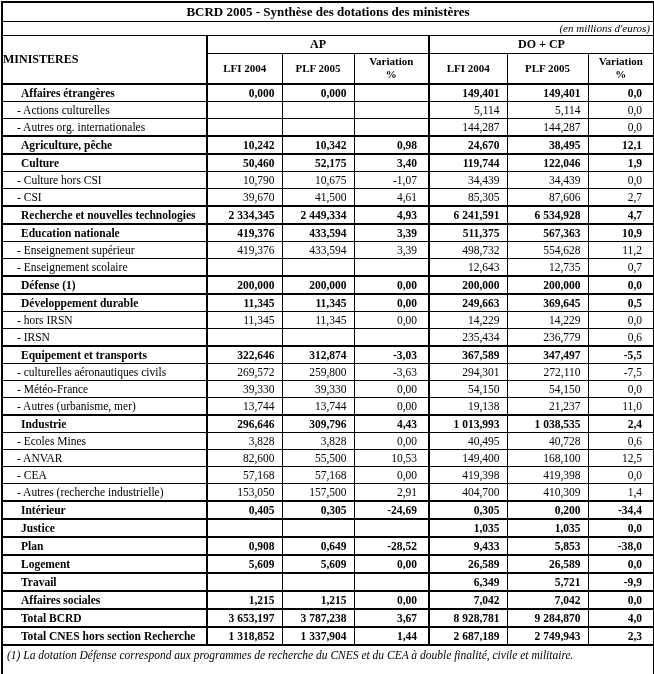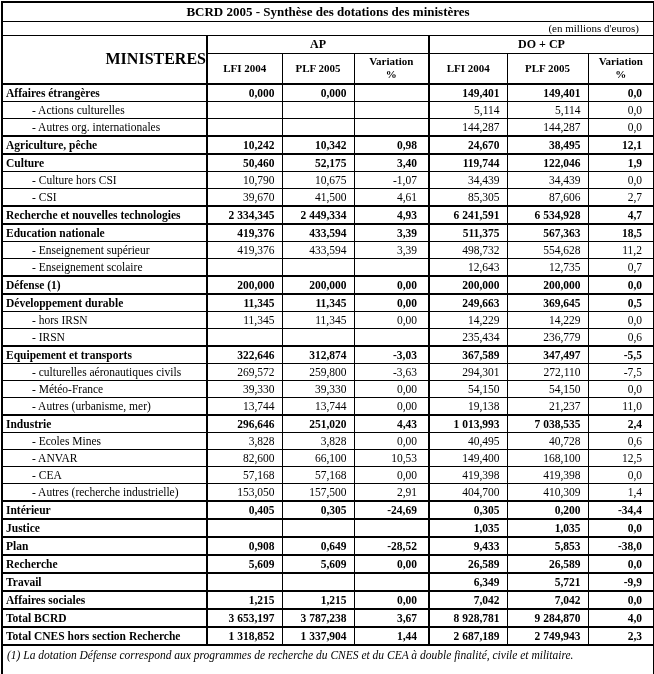--- a/index.html
+++ b/index.html
@@ -28,27 +28,28 @@
     height: 18px;
     line-height: 18px;
     font-size: 13px;
     font-weight: bold;
     text-align: center;
   }
   .unit-cell {
     height: 13px;
     line-height: 13px;
     font-size: 11px;
+    font-style: italic;
     text-align: right;
-    padding-right: 14px;
+    padding-right: 3px;
   }
   .min-head {
-    font-size: 16px;
+    font-size: 12px;
     font-weight: bold;
-    text-align: right;
+    text-align: left;
     vertical-align: middle;
   }
   .group-head {
     height: 17px;
     line-height: 17px;
     font-size: 12px;
     font-weight: bold;
     text-align: center;
     margin-top: 25px;
   }
@@ -65,22 +66,22 @@
   tbody td {
     height: 16px;
     line-height: 16px;
     font-size: 11.5px;
     white-space: nowrap;
   }
   tbody tr.section td {
     font-weight: bold;
     border-top-width: 2px;
   }
-  .lbl { text-align: left; padding-left: 3px; }
-  .lbl.ind { padding-left: 29px; }
+  .lbl { text-align: left; padding-left: 18px; }
+  .lbl.ind { padding-left: 14px; }
   .num { text-align: right; padding-right: 7px; }
   .num.var { padding-right: 11px; }
   tfoot .foot-cell {
     height: 36px;
     font-size: 11.5px;
     font-style: italic;
     font-weight: normal;
     text-align: left;
     vertical-align: top;
     padding: 2px 4px;
@@ -198,21 +199,21 @@
         <td class="num">6 534,928</td>
         <td class="num var">4,7</td>
       </tr>
       <tr class="section">
         <td class="lbl">Education nationale</td>
         <td class="num grpL">419,376</td>
         <td class="num">433,594</td>
         <td class="num var">3,39</td>
         <td class="num grpL">511,375</td>
         <td class="num">567,363</td>
-        <td class="num var">18,5</td>
+        <td class="num var">10,9</td>
       </tr>
       <tr>
         <td class="lbl ind">- Enseignement supérieur</td>
         <td class="num grpL">419,376</td>
         <td class="num">433,594</td>
         <td class="num var">3,39</td>
         <td class="num grpL">498,732</td>
         <td class="num">554,628</td>
         <td class="num var">11,2</td>
       </tr>
@@ -293,39 +294,39 @@
         <td class="num grpL">13,744</td>
         <td class="num">13,744</td>
         <td class="num var">0,00</td>
         <td class="num grpL">19,138</td>
         <td class="num">21,237</td>
         <td class="num var">11,0</td>
       </tr>
       <tr class="section">
         <td class="lbl">Industrie</td>
         <td class="num grpL">296,646</td>
-        <td class="num">251,020</td>
+        <td class="num">309,796</td>
         <td class="num var">4,43</td>
         <td class="num grpL">1 013,993</td>
-        <td class="num">7 038,535</td>
+        <td class="num">1 038,535</td>
         <td class="num var">2,4</td>
       </tr>
       <tr>
         <td class="lbl ind">- Ecoles Mines</td>
         <td class="num grpL">3,828</td>
         <td class="num">3,828</td>
         <td class="num var">0,00</td>
         <td class="num grpL">40,495</td>
         <td class="num">40,728</td>
         <td class="num var">0,6</td>
       </tr>
       <tr>
         <td class="lbl ind">- ANVAR</td>
         <td class="num grpL">82,600</td>
-        <td class="num">66,100</td>
+        <td class="num">55,500</td>
         <td class="num var">10,53</td>
         <td class="num grpL">149,400</td>
         <td class="num">168,100</td>
         <td class="num var">12,5</td>
       </tr>
       <tr>
         <td class="lbl ind">- CEA</td>
         <td class="num grpL">57,168</td>
         <td class="num">57,168</td>
         <td class="num var">0,00</td>
@@ -363,21 +364,21 @@
       <tr class="section">
         <td class="lbl">Plan</td>
         <td class="num grpL">0,908</td>
         <td class="num">0,649</td>
         <td class="num var">-28,52</td>
         <td class="num grpL">9,433</td>
         <td class="num">5,853</td>
         <td class="num var">-38,0</td>
       </tr>
       <tr class="section">
-        <td class="lbl">Recherche</td>
+        <td class="lbl">Logement</td>
         <td class="num grpL">5,609</td>
         <td class="num">5,609</td>
         <td class="num var">0,00</td>
         <td class="num grpL">26,589</td>
         <td class="num">26,589</td>
         <td class="num var">0,0</td>
       </tr>
       <tr class="section">
         <td class="lbl">Travail</td>
         <td class="num grpL"></td>

